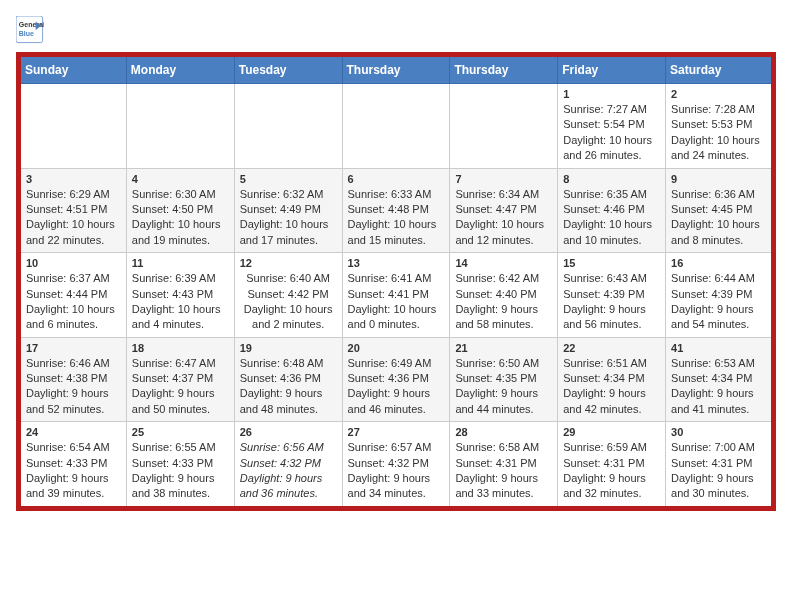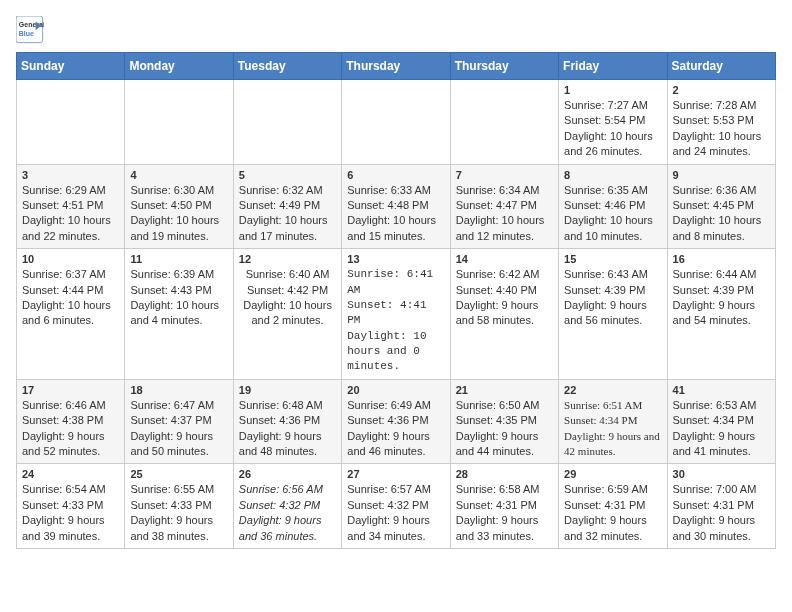--- a/index.html
+++ b/index.html
@@ -42,21 +42,21 @@
       font-weight: normal;
       color: #333;
     }
     .location {
       font-size: 14px;
       color: #555;
     }
     .calendar {
       width: 100%;
       border-collapse: collapse;
-      border: 1px solid #b91c1c;
+      border: 5px solid #b91c1c;
     }
     .calendar th {
       background-color: #4a7fc1;
       color: #fff;
       font-size: 12px;
       font-weight: bold;
       padding: 6px 4px;
       text-align: left;
       border: 1px solid #3a6aaa;
     }
@@ -199,21 +199,21 @@
 Daylight: 10 hours and 4 minutes.</div>
         </td>
         <td>
           <div class="day-number">12</div>
           <div class="day-info" style="white-space: pre-line; text-align: center;">Sunrise: 6:40 AM
 Sunset: 4:42 PM
 Daylight: 10 hours and 2 minutes.</div>
         </td>
         <td>
           <div class="day-number">13</div>
-          <div class="day-info" style="white-space: pre-line; font-family: Liberation Mono, monospace;">Sunrise: 6:41 AM
+          <div class="day-info" style="white-space: pre-line;">Sunrise: 6:41 AM
 Sunset: 4:41 PM
 Daylight: 10 hours and 0 minutes.</div>
         </td>
         <td>
           <div class="day-number">14</div>
           <div class="day-info" style="white-space: pre-line;">Sunrise: 6:42 AM
 Sunset: 4:40 PM
 Daylight: 9 hours and 58 minutes.</div>
         </td>
         <td>
@@ -255,21 +255,21 @@
 Daylight: 9 hours and 46 minutes.</div>
         </td>
         <td>
           <div class="day-number">21</div>
           <div class="day-info" style="white-space: pre-line;">Sunrise: 6:50 AM
 Sunset: 4:35 PM
 Daylight: 9 hours and 44 minutes.</div>
         </td>
         <td>
           <div class="day-number">22</div>
-          <div class="day-info" style="white-space: pre-line; font-family: Liberation Serif, serif;">Sunrise: 6:51 AM
+          <div class="day-info" style="white-space: pre-line;">Sunrise: 6:51 AM
 Sunset: 4:34 PM
 Daylight: 9 hours and 42 minutes.</div>
         </td>
         <td>
           <div class="day-number">41</div>
           <div class="day-info" style="white-space: pre-line;">Sunrise: 6:53 AM
 Sunset: 4:34 PM
 Daylight: 9 hours and 41 minutes.</div>
         </td>
       </tr>

